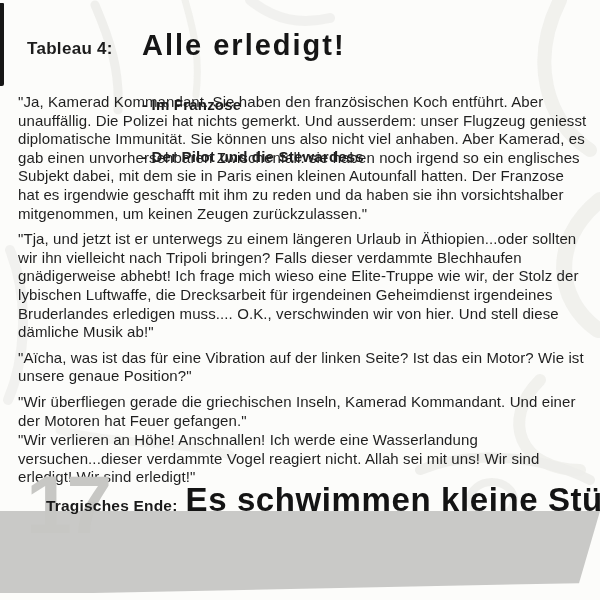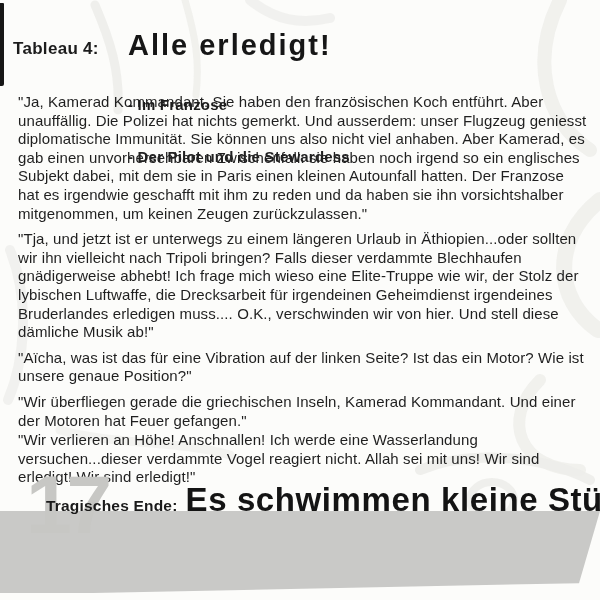--- a/index.html
+++ b/index.html
@@ -27,21 +27,21 @@
     position: absolute;
     left: 0;
     top: 3px;
     width: 4px;
     height: 83px;
     background: #161616;
     border-radius: 0 1px 2px 0;
   }
   .header {
     position: absolute;
-    left: 13px;
+    left: 27px;
     top: 30px;
     display: flex;
     align-items: flex-start;
   }
   .tableau-label {
     font-size: 17px;
     font-weight: 700;
     color: #1c1c1c;
     margin-top: 9px;
     width: 115px;

